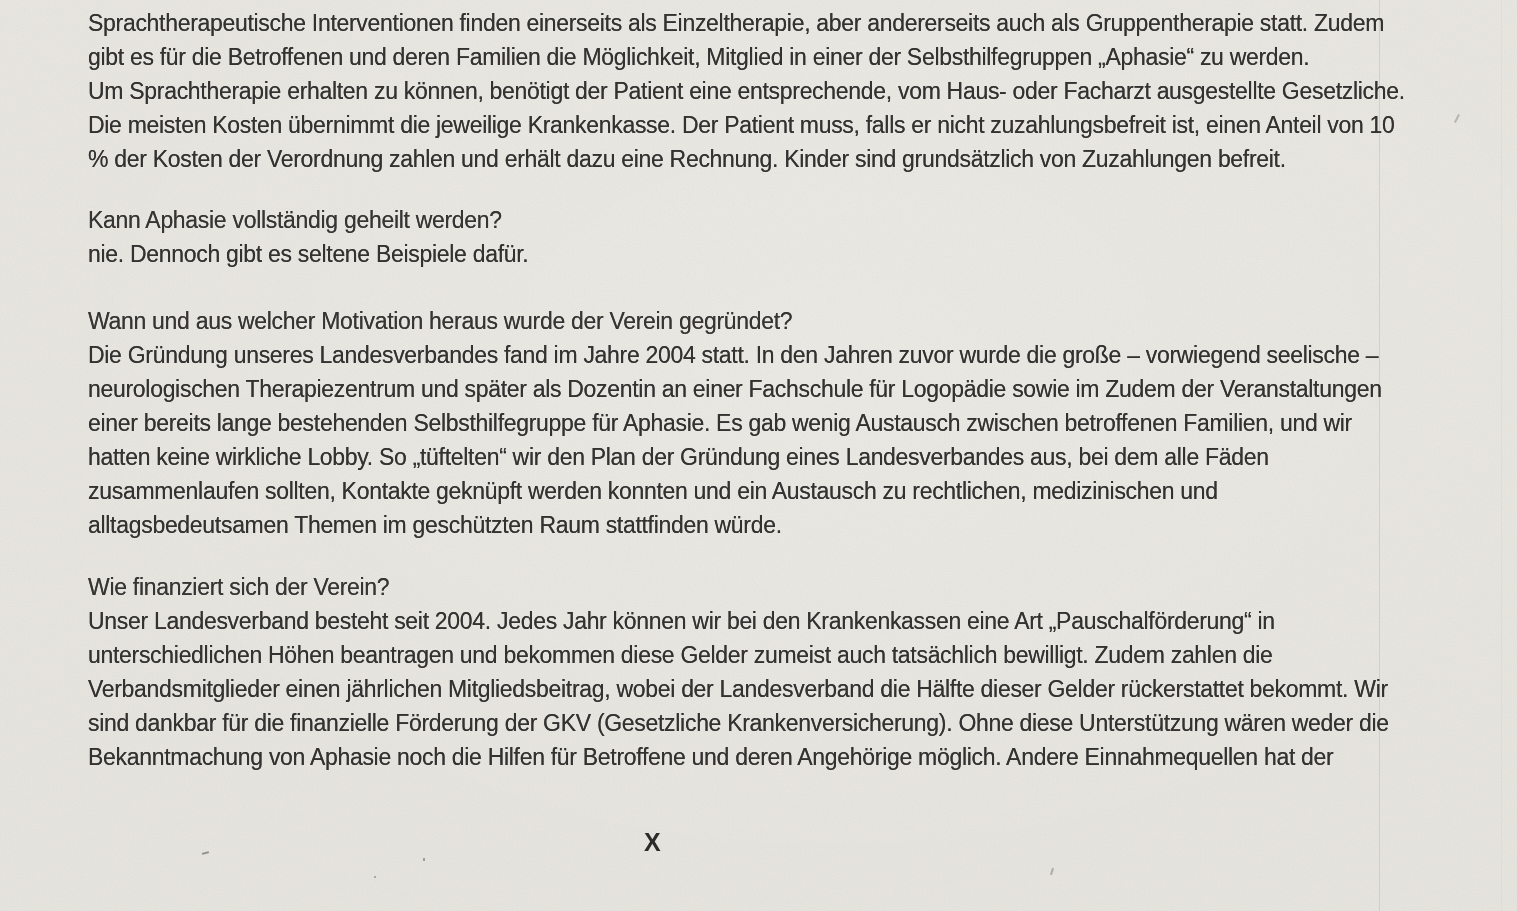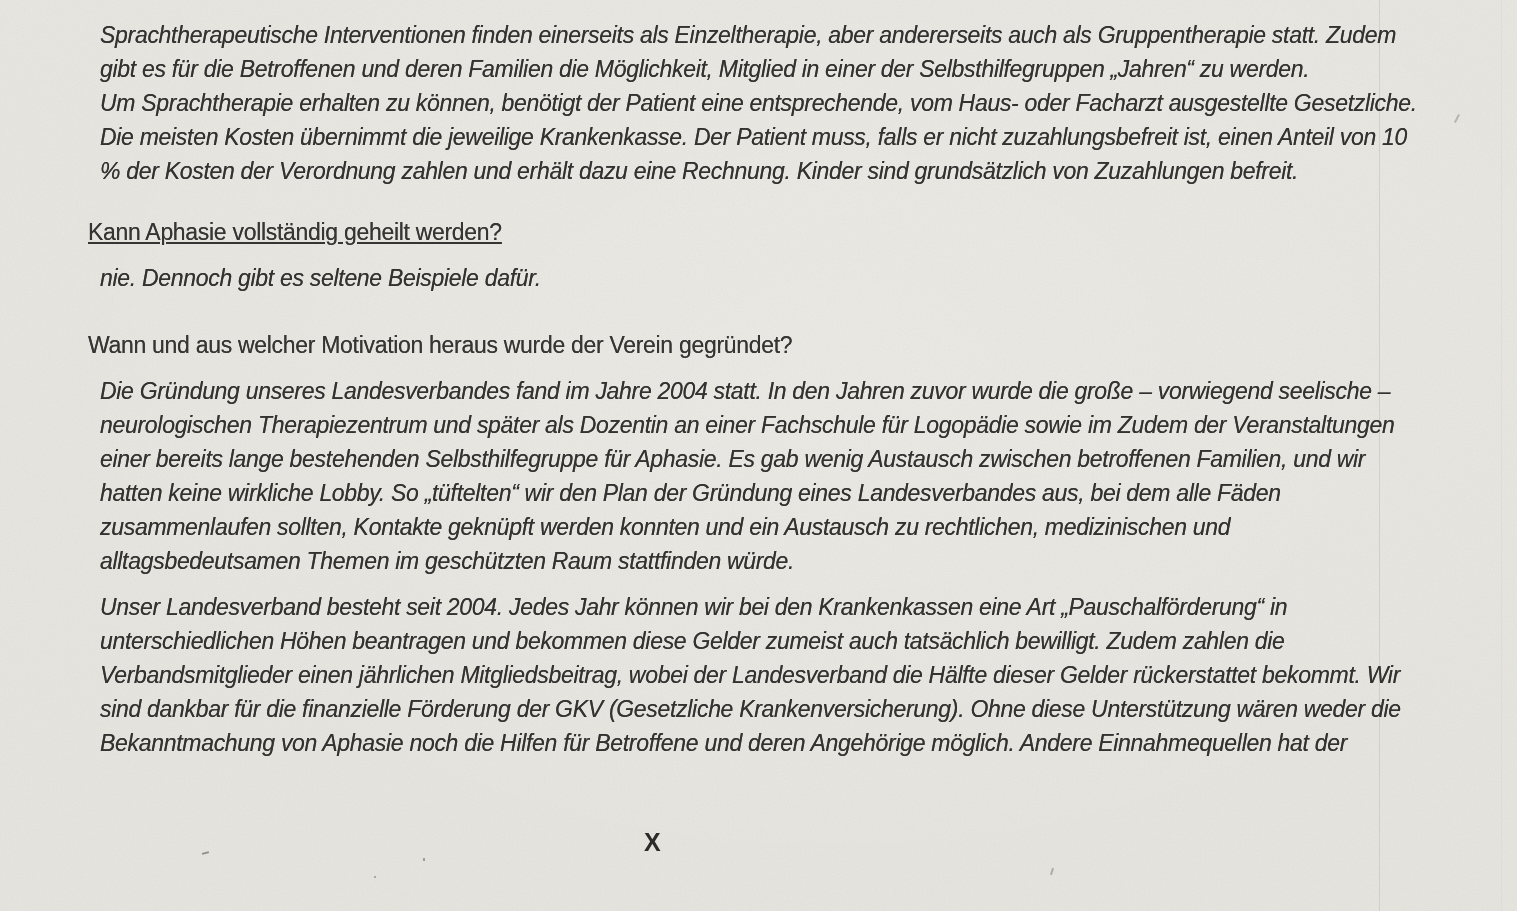--- a/index.html
+++ b/index.html
@@ -40,30 +40,30 @@
     position: absolute;
     left: 88px;
     top: 6px;
     width: 1400px;
     color: #333231;
     font-size: 23px;
     line-height: 34px;
     letter-spacing: -0.3px;
     text-shadow: 0 0 0.5px rgba(45,44,43,0.75);
   }
-  .para { margin: 12px; font-style: italic; }
+  .para { margin: 0; }
   .heading {
     font-style: normal;
     margin: 0;
     font-size: 23px;
     font-weight: 400;
     line-height: 34px;
     color: #363534;
   }
-  .gap-a { margin-top: 27px; text-decoration: underline; }
+  .gap-a { margin-top: 27px; }
   .gap-b { margin-top: 33px; }
   .gap-c { margin-top: 28px; }
   .line { white-space: nowrap; }
   .page-marker {
     position: absolute;
     left: 644px;
     top: 828px;
     font-style: normal;
     font-size: 25px;
     font-weight: 700;
@@ -103,21 +103,21 @@
 <div class="speck s2"></div>
 <div class="speck s3"></div>
 <div class="speck s4"></div>
 <div class="speck s5"></div>
 <div class="speck s6"></div>
 
 <div class="text-block">
 
   <div class="para">
     <div class="line">Sprachtherapeutische Interventionen finden einerseits als Einzeltherapie, aber andererseits auch als Gruppentherapie statt. Zudem</div>
-    <div class="line">gibt es für die Betroffenen und deren Familien die Möglichkeit, Mitglied in einer der Selbsthilfegruppen „Jahren“ zu werden.</div>
+    <div class="line">gibt es für die Betroffenen und deren Familien die Möglichkeit, Mitglied in einer der Selbsthilfegruppen „Aphasie“ zu werden.</div>
     <div class="line">Um Sprachtherapie erhalten zu können, benötigt der Patient eine entsprechende, vom Haus- oder Facharzt ausgestellte Gesetzliche.</div>
     <div class="line">Die meisten Kosten übernimmt die jeweilige Krankenkasse. Der Patient muss, falls er nicht zuzahlungsbefreit ist, einen Anteil von 10</div>
     <div class="line">% der Kosten der Verordnung zahlen und erhält dazu eine Rechnung. Kinder sind grundsätzlich von Zuzahlungen befreit.</div>
   </div>
 
   <div class="heading gap-a">Kann Aphasie vollständig geheilt werden?</div>
 
   <div class="para">
     <div class="line">nie. Dennoch gibt es seltene Beispiele dafür.</div>
   </div>
@@ -126,20 +126,21 @@
 
   <div class="para">
     <div class="line">Die Gründung unseres Landesverbandes fand im Jahre 2004 statt. In den Jahren zuvor wurde die große – vorwiegend seelische –</div>
     <div class="line">neurologischen Therapiezentrum und später als Dozentin an einer Fachschule für Logopädie sowie im Zudem der Veranstaltungen</div>
     <div class="line">einer bereits lange bestehenden Selbsthilfegruppe für Aphasie. Es gab wenig Austausch zwischen betroffenen Familien, und wir</div>
     <div class="line">hatten keine wirkliche Lobby. So „tüftelten“ wir den Plan der Gründung eines Landesverbandes aus, bei dem alle Fäden</div>
     <div class="line">zusammenlaufen sollten, Kontakte geknüpft werden konnten und ein Austausch zu rechtlichen, medizinischen und</div>
     <div class="line">alltagsbedeutsamen Themen im geschützten Raum stattfinden würde.</div>
   </div>
 
+  <div class="heading gap-c">Wie finanziert sich der Verein?</div>
 
   <div class="para">
     <div class="line">Unser Landesverband besteht seit 2004. Jedes Jahr können wir bei den Krankenkassen eine Art „Pauschalförderung“ in</div>
     <div class="line">unterschiedlichen Höhen beantragen und bekommen diese Gelder zumeist auch tatsächlich bewilligt. Zudem zahlen die</div>
     <div class="line">Verbandsmitglieder einen jährlichen Mitgliedsbeitrag, wobei der Landesverband die Hälfte dieser Gelder rückerstattet bekommt. Wir</div>
     <div class="line">sind dankbar für die finanzielle Förderung der GKV (Gesetzliche Krankenversicherung). Ohne diese Unterstützung wären weder die</div>
     <div class="line">Bekanntmachung von Aphasie noch die Hilfen für Betroffene und deren Angehörige möglich. Andere Einnahmequellen hat der</div>
   </div>
 
 </div>

